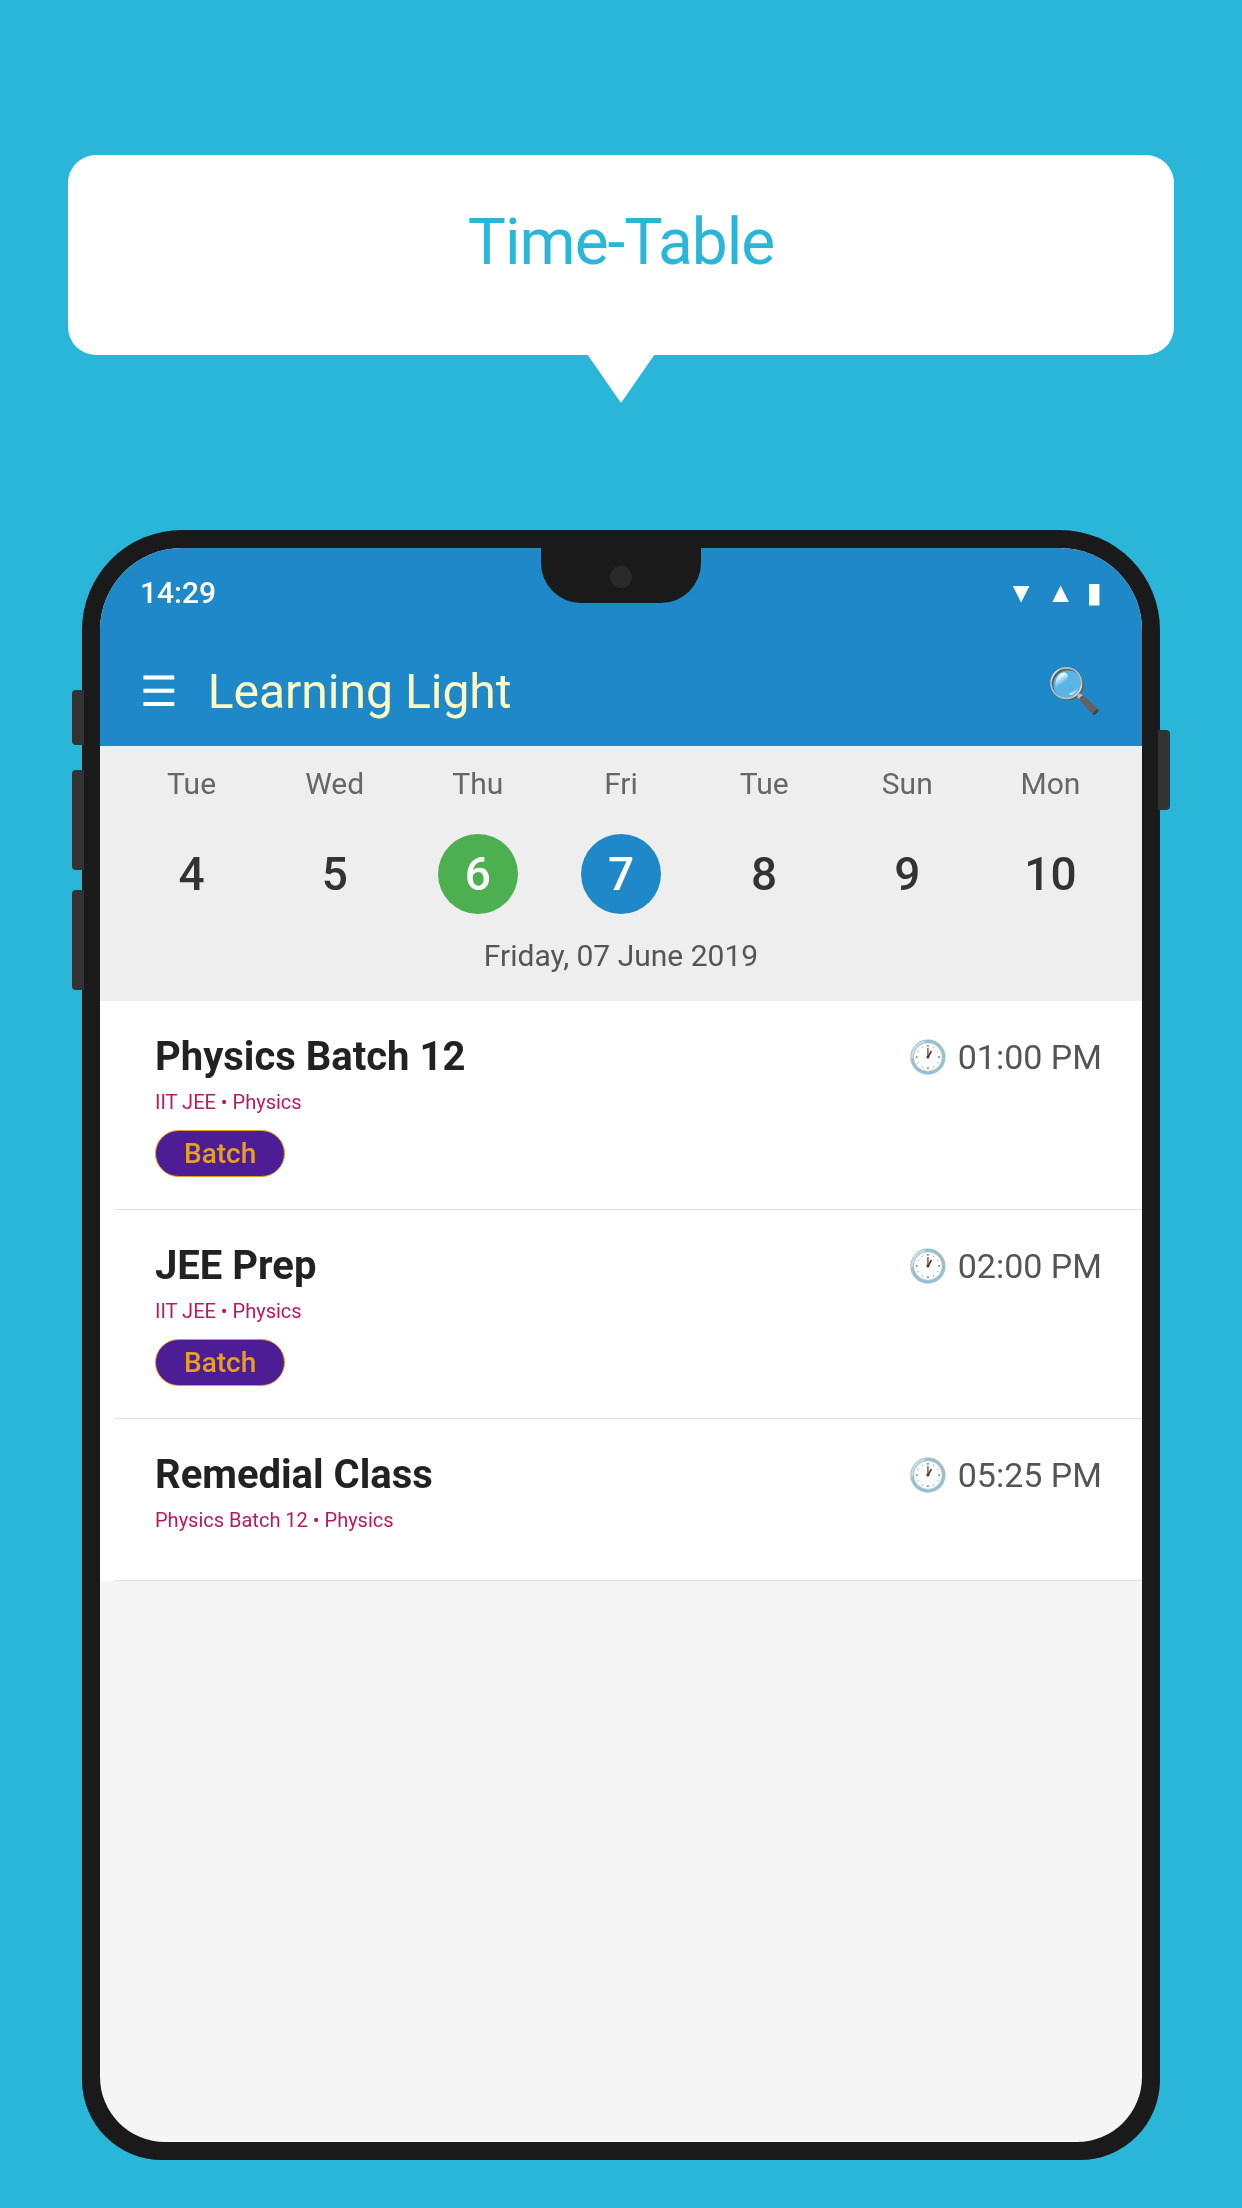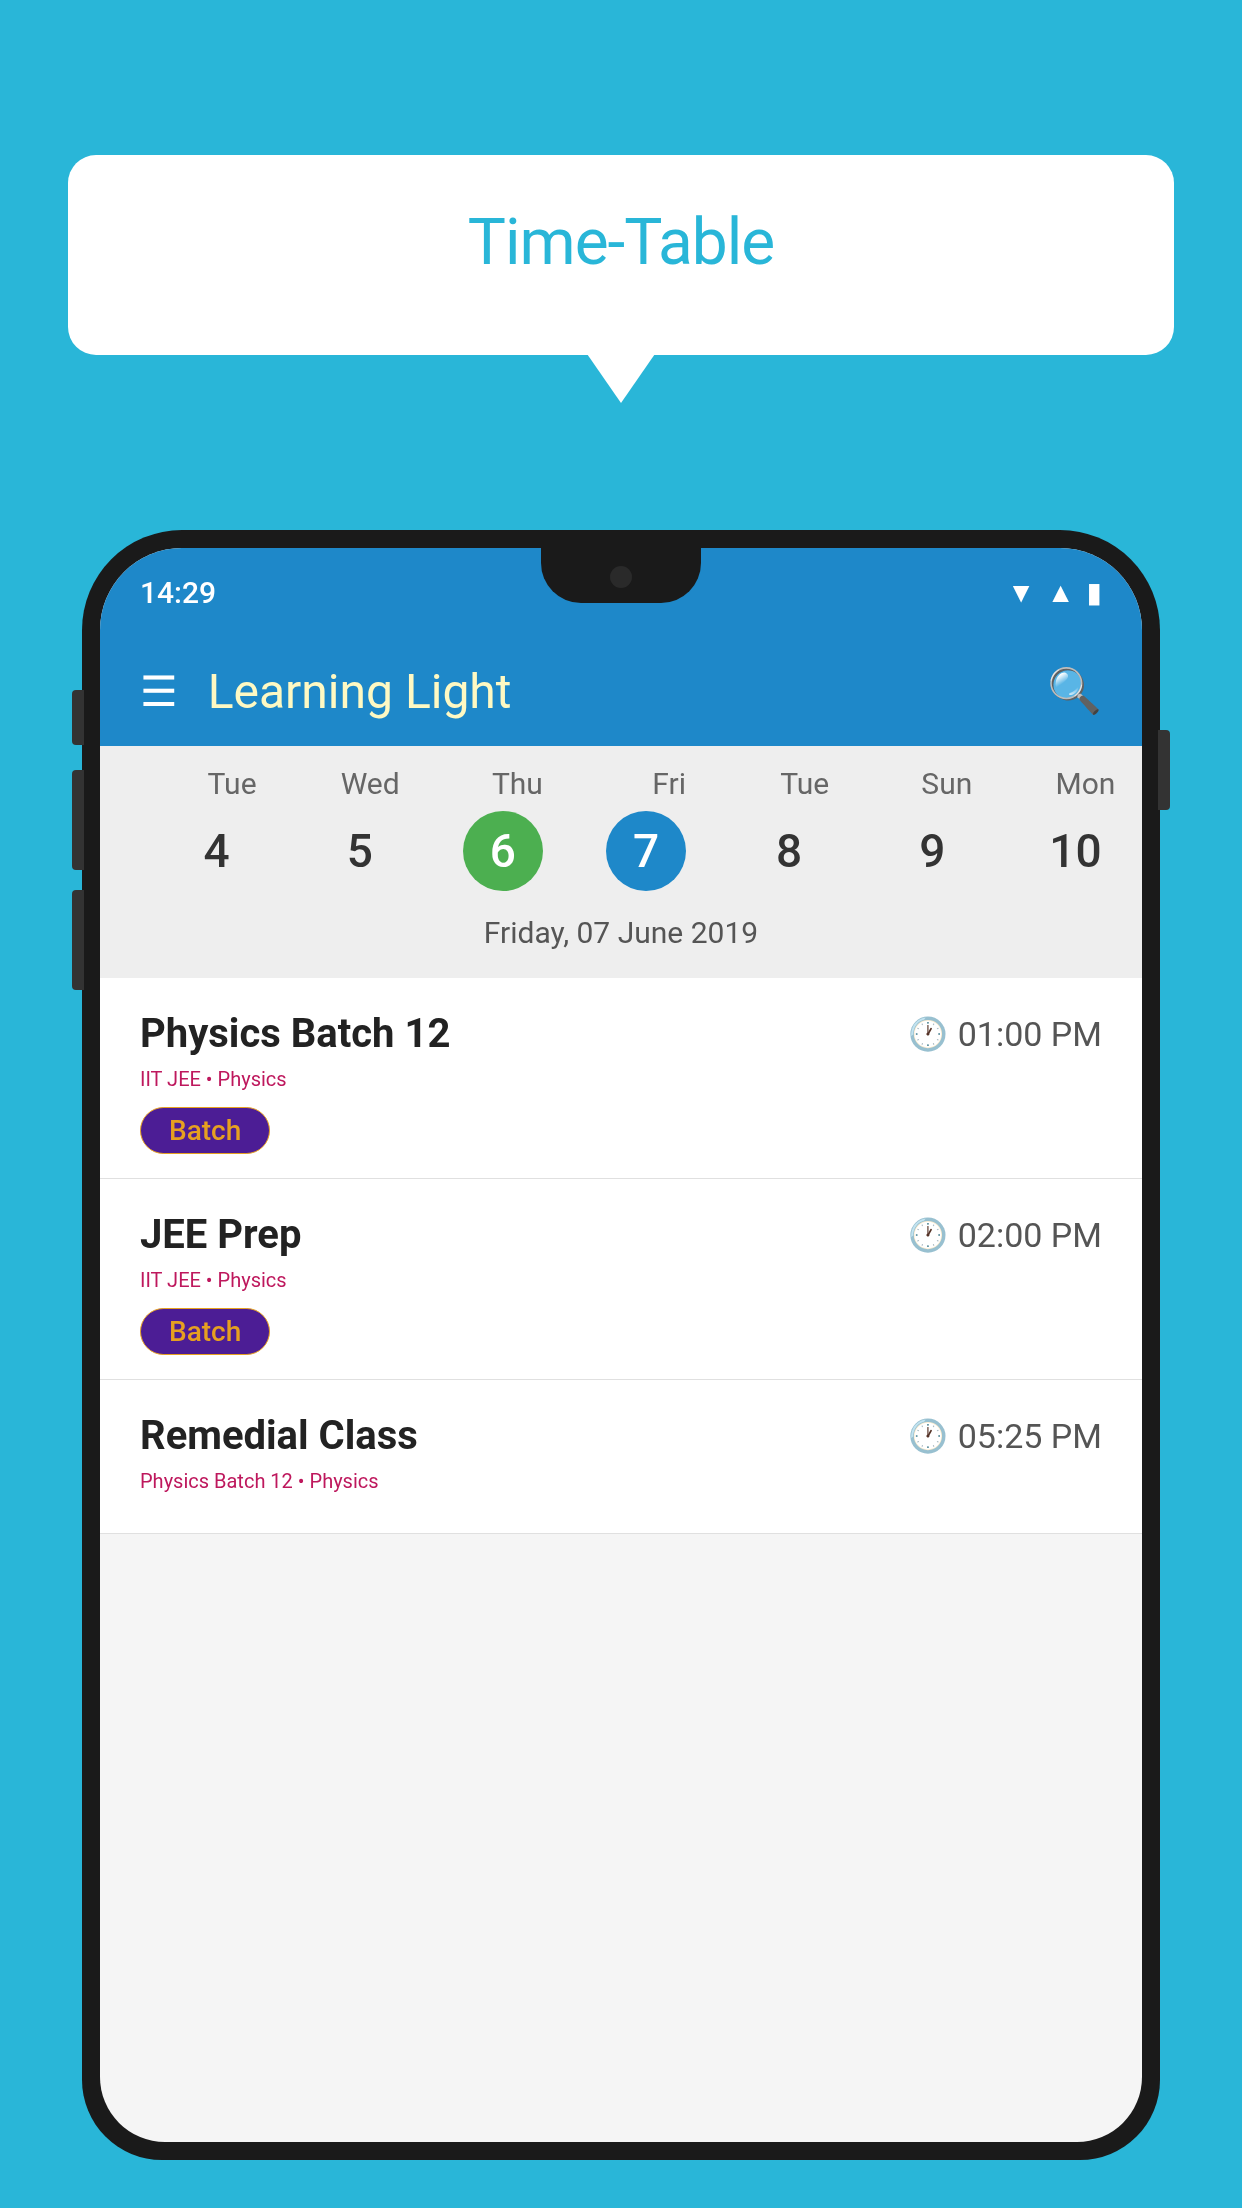--- a/index.html
+++ b/index.html
@@ -167,22 +167,23 @@
     .days-row {
       display: flex;
       justify-content: space-around;
       padding: 0 20px;
       margin-bottom: 12px;
     }
 
     .day-col {
       display: flex;
       flex-direction: column;
-      align-items: flex-end;
+      align-items: center;
       width: 130px;
+      gap: 23px;
     }
 
     .day-name {
       font-size: 30px;
       color: #666;
       margin-bottom: 10px;
     }
 
     .day-number {
       font-size: 46px;
@@ -213,23 +214,24 @@
       padding: 12px 0 18px;
     }
 
     
     .classes-list {
       background: white;
       overflow-y: auto;
     }
 
     .class-item {
-      padding: 32px 40px 24px;
+      padding: 32px 40px 32px;
       border-bottom: 1px solid #e0e0e0;
       background: white;
+      margin-left: 15px;
     }
 
     .class-header {
       display: flex;
       justify-content: space-between;
       align-items: center;
       margin-bottom: 10px;
     }
 
     .class-name {

